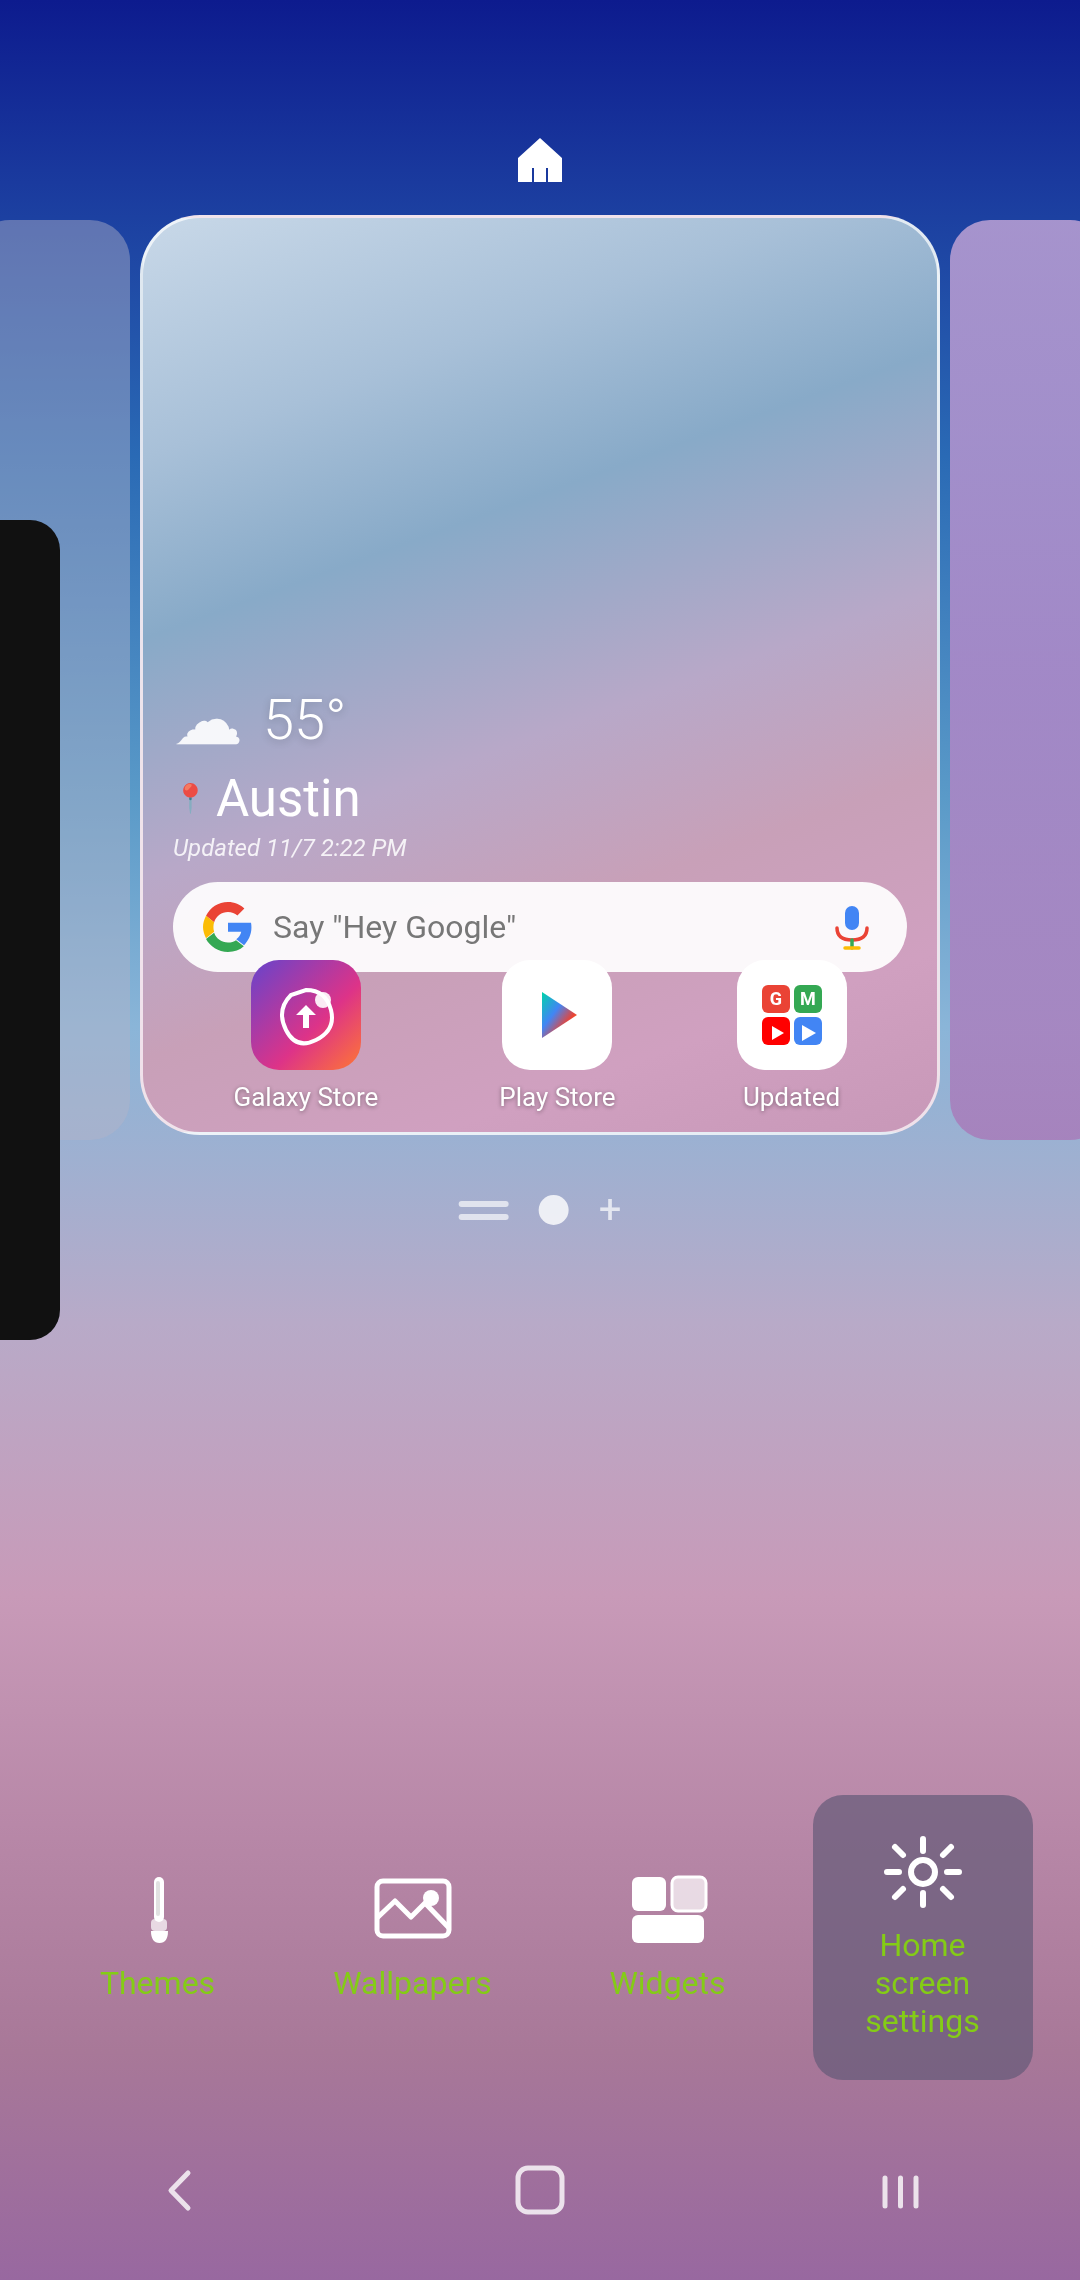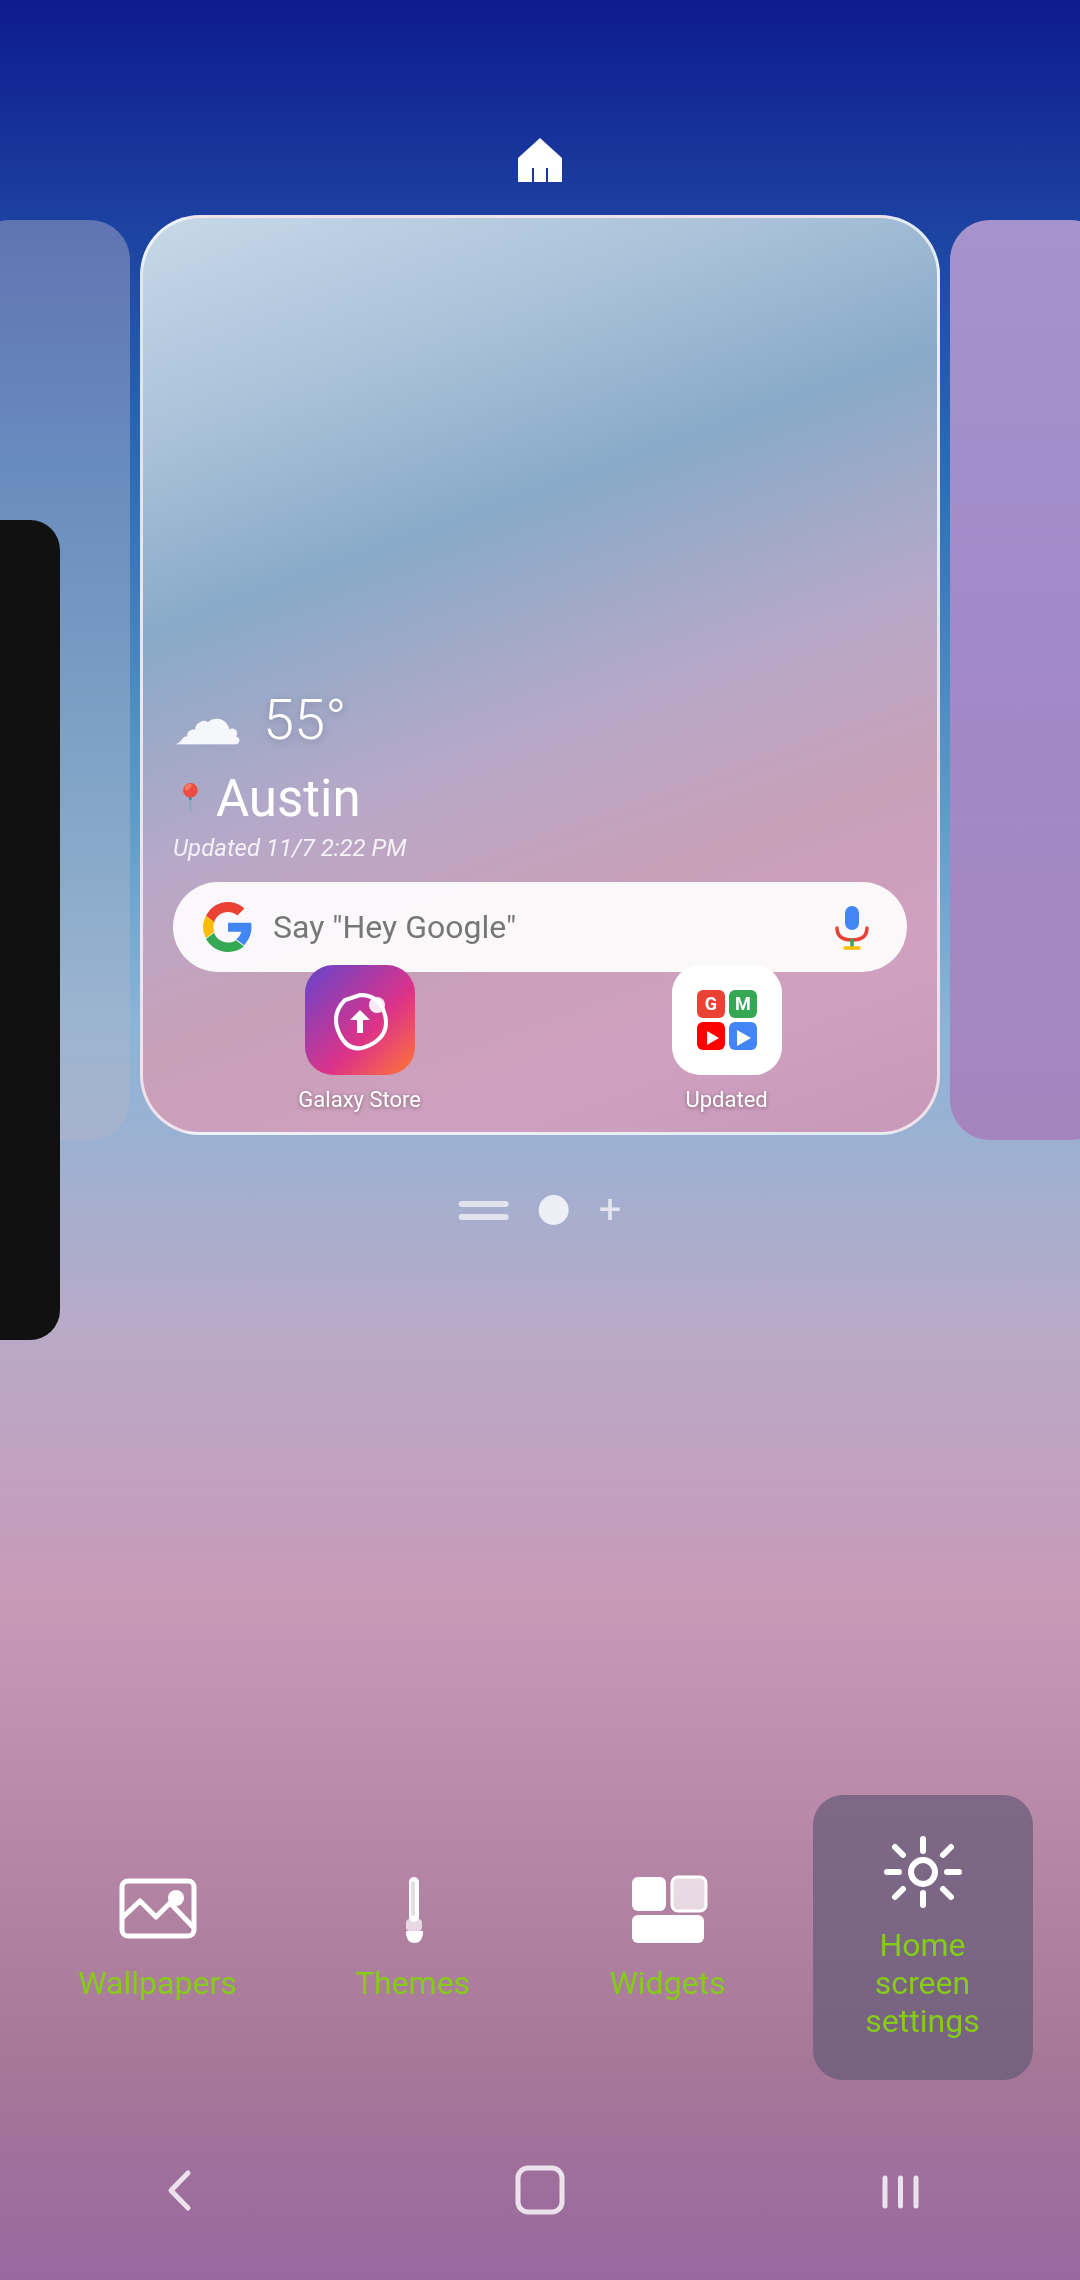--- a/index.html
+++ b/index.html
@@ -204,21 +204,21 @@
       width: 110px;
       height: 110px;
       border-radius: 28px;
       display: flex;
       align-items: center;
       justify-content: center;
       overflow: hidden;
     }
 
     .app-label {
-      font-size: 22px;
+      font-size: 26px;
       color: white;
       text-align: right;
       text-shadow: 0 1px 4px rgba(0,0,0,0.4);
     }
 
     
     .galaxy-store-bg {
       background: linear-gradient(135deg, #6644cc 0%, #dd3388 60%, #ff7733 100%);
     }
 
@@ -394,20 +394,36 @@
         <svg width="70" height="70" viewBox="0 0 70 70">
           <path d="M35 10 Q55 10 60 30 Q65 50 45 60 Q25 70 15 50 Q5 30 20 15 Z" fill="none" stroke="white" stroke-width="4"></path>
           <path d="M25 35 L35 25 L45 35 L38 35 L38 48 L32 48 L32 35 Z" fill="white"></path>
           <circle cx="52" cy="20" r="8" fill="white" opacity="0.9"></circle>
         </svg>
       </div>
       <span class="app-label">Galaxy Store</span>
     </div>
 
 
+    <div class="app-item">
+      <div class="app-icon playstore-bg">
+        <svg width="70" height="70" viewBox="0 0 70 70">
+          <polygon points="20,12 55,35 20,58" fill="url(#ps-grad)"></polygon>
+          <defs>
+            <linearGradient id="ps-grad" x1="0" y1="0" x2="1" y2="1">
+              <stop offset="0%" stop-color="#00d4aa"></stop>
+              <stop offset="40%" stop-color="#4285F4"></stop>
+              <stop offset="70%" stop-color="#EA4335"></stop>
+              <stop offset="100%" stop-color="#FBBC05"></stop>
+            </linearGradient>
+          </defs>
+        </svg>
+      </div>
+      <span class="app-label">Play Store</span>
+    </div>
 
     <div class="app-item">
       <div class="app-icon google-bg">
         <svg width="68" height="68" viewBox="0 0 68 68">
 
           <rect x="4" y="4" width="28" height="28" rx="6" fill="#EA4335"></rect>
           <text x="18" y="24" text-anchor="middle" font-size="18" fill="white" font-weight="bold">G</text>
 
           <rect x="36" y="4" width="28" height="28" rx="6" fill="#34A853"></rect>
           <text x="50" y="24" text-anchor="middle" font-size="18" fill="white" font-weight="bold">M</text>
@@ -430,38 +446,38 @@
     <div class="pair-line"></div>
     <div class="pair-line"></div>
   </div>
   <div class="indicator-home"></div>
   <div class="indicator-plus">+</div>
 </div>
 
 <div class="bottom-options">
 
   <div class="option-item">
+    <svg width="75" height="75" viewBox="0 0 75 75">
+
+      <rect x="34" y="4" width="10" height="45" rx="5" fill="white"></rect>
+      <rect x="31" y="46" width="16" height="12" rx="4" fill="rgba(255,255,255,0.7)"></rect>
+      <path d="M31 58 Q31 70 39.5 70 Q48 70 48 58 Z" fill="white"></path>
+
+      <rect x="36" y="8" width="4" height="35" rx="2" fill="rgba(180,180,180,0.4)"></rect>
+    </svg>
+    <span class="option-label">Themes</span>
+  </div>
+
+  <div class="option-item">
     <svg width="80" height="75" viewBox="0 0 80 75">
       <rect x="4" y="8" width="72" height="55" rx="6" fill="none" stroke="white" stroke-width="5"></rect>
       <path d="M4 45 L22 28 L38 44 L52 30 L76 55" stroke="white" stroke-width="5" fill="none" stroke-linejoin="round"></path>
       <circle cx="58" cy="25" r="8" fill="white"></circle>
     </svg>
     <span class="option-label">Wallpapers</span>
-  </div>
-
-  <div class="option-item">
-    <svg width="75" height="75" viewBox="0 0 75 75">
-
-      <rect x="34" y="4" width="10" height="45" rx="5" fill="white"></rect>
-      <rect x="31" y="46" width="16" height="12" rx="4" fill="rgba(255,255,255,0.7)"></rect>
-      <path d="M31 58 Q31 70 39.5 70 Q48 70 48 58 Z" fill="white"></path>
-
-      <rect x="36" y="8" width="4" height="35" rx="2" fill="rgba(180,180,180,0.4)"></rect>
-    </svg>
-    <span class="option-label">Themes</span>
   </div>
 
   <div class="option-item">
     <svg width="80" height="75" viewBox="0 0 80 75">
       <rect x="4" y="4" width="34" height="34" rx="6" fill="white"></rect>
       <rect x="44" y="4" width="34" height="34" rx="6" fill="rgba(255,255,255,0.7)" stroke="white" stroke-width="3"></rect>
       <rect x="4" y="42" width="72" height="28" rx="6" fill="white"></rect>
     </svg>
     <span class="option-label">Widgets</span>
   </div>

